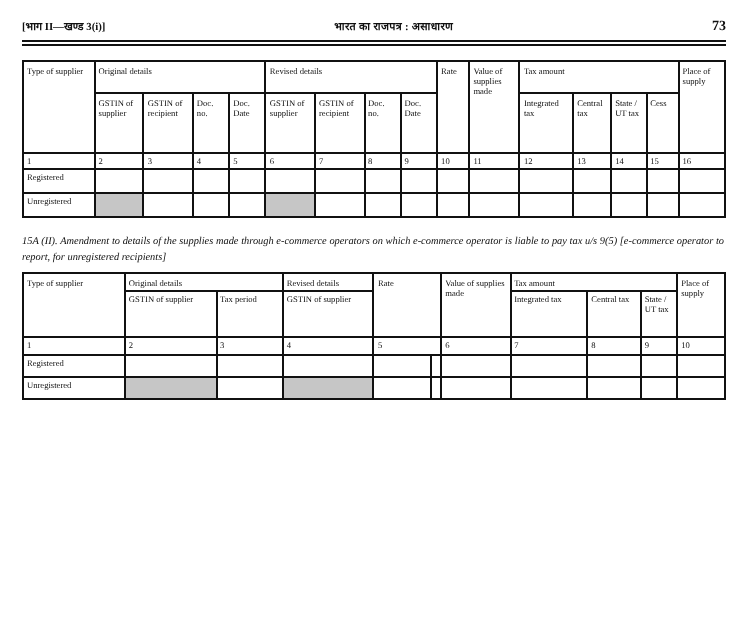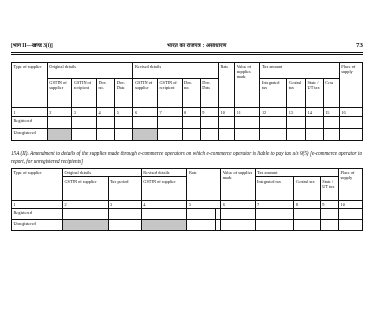--- a/index.html
+++ b/index.html
@@ -40,21 +40,20 @@
     font-weight: bold;
     letter-spacing: .15px;
     white-space: nowrap;
   }
   .runhead-right {
     font-weight: bold;
     font-size: 7px;
     white-space: nowrap;
     min-width: 22px;
     text-align: right;
-    margin-top: 32px;
   }
   .rule-double {
     border-top: 1px solid #111;
     border-bottom: 1px solid #111;
     height: 1px;
     margin-bottom: 7px;
   }
 
   
   table.gst {

